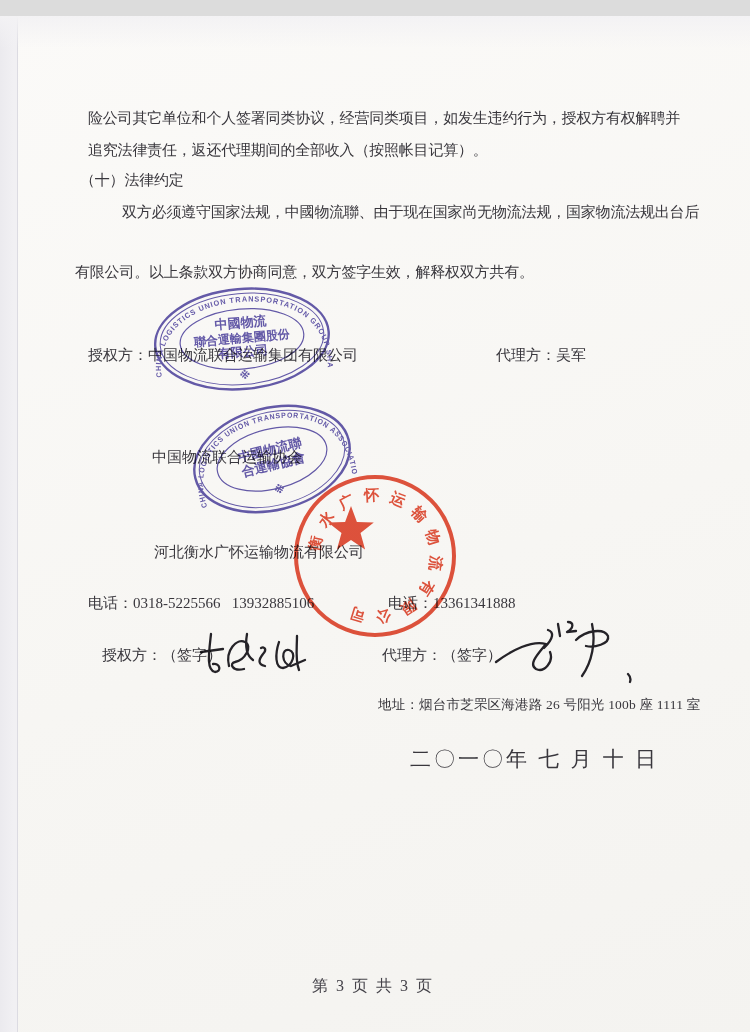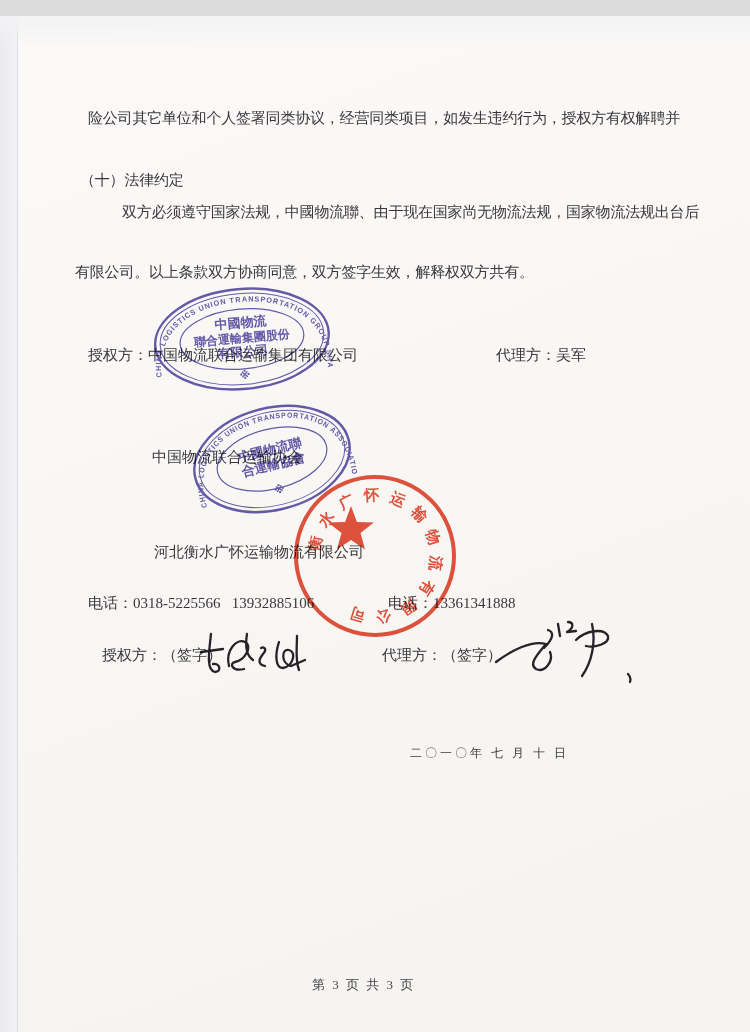--- a/index.html
+++ b/index.html
@@ -9,51 +9,53 @@
     font-family:"Liberation Serif","DejaVu Serif",serif;color:#39373d;
   }
   .edge-left{position:absolute;left:0;top:0;width:17px;height:100%;
     background:linear-gradient(90deg,#ebeaee 0%,#f1f0f3 80%);border-right:1px solid #dcdbe2;}
   .edge-top{position:absolute;left:0;top:0;width:100%;height:36px;
     background:linear-gradient(180deg,#f3f2f4 0%,rgba(247,246,243,0) 90%);}
   .line{position:absolute;font-size:15px;letter-spacing:-0.2px;white-space:pre;}
   .row{position:absolute;font-size:15px;white-space:pre;}
   .row .val{white-space:pre;}
   .small{font-size:13.5px;letter-spacing:0.2px;}
-  .date{position:absolute;font-size:12px;letter-spacing:3px;white-space:pre;}
-  .footer{position:absolute;font-size:13px;letter-spacing:2px;white-space:pre;color:#45434a;}
+  .date{position:absolute;font-size:21px;letter-spacing:3px;white-space:pre;}
+  .footer{position:absolute;font-size:16px;letter-spacing:2px;white-space:pre;color:#45434a;}
   .stamp{position:absolute;mix-blend-mode:multiply;opacity:.93;}
   .sig{position:absolute;mix-blend-mode:multiply;}
   .ringtext{font-family:"Liberation Sans","DejaVu Sans",sans-serif;font-weight:bold;letter-spacing:1px;}
   .cjkstamp{font-family:"Liberation Sans","DejaVu Sans",sans-serif;font-weight:bold;}
 </style>
 </head>
 <body>
 
 <div class="page">
   <div class="edge-left"></div>
   <div class="edge-top"></div>
 
   <div class="line" style="left:88px;top:93px">险公司其它单位和个人签署同类协议，经营同类项目，如发生违约行为，授权方有权解聘并</div>
+  <div class="line" style="left:88px;top:125px">追究法律责任，返还代理期间的全部收入（按照帐目记算）。</div>
   <div class="line" style="left:80px;top:155px">（十）法律约定</div>
   <div class="line" style="left:122px;top:187px">双方必须遵守国家法规，中國物流聯、由于现在国家尚无物流法规，国家物流法规出台后</div>
   <div class="line" style="left:75px;top:247px">有限公司。以上条款双方协商同意，双方签字生效，解释权双方共有。</div>
 
   <div class="row" style="left:88px;top:330px"><span>授权方：</span><span class="val">中国物流联合运输集团有限公司</span></div>
   <div class="row" style="left:496px;top:330px"><span>代理方：</span><span class="val">吴军</span></div>
 
   <div class="row" style="left:152px;top:432px">中国物流联合运输协会</div>
   <div class="row" style="left:154px;top:527px">河北衡水广怀运输物流有限公司</div>
 
   <div class="row" style="left:88px;top:578px"><span>电话：</span><span class="val">0318-5225566   13932885106</span></div>
   <div class="row" style="left:388px;top:578px"><span>电话：</span><span class="val">13361341888</span></div>
 
   <div class="row" style="left:102px;top:630px">授权方：（签字）</div>
   <div class="row" style="left:382px;top:630px">代理方：（签字）</div>
 
+  <div class="row small" style="left:378px;top:680px"><span>地址：</span><span class="val">烟台市芝罘区海港路 26 号阳光 100b 座 1111 室</span></div>
 
   <div class="date" style="left:410px;top:729px">二〇一〇年 七 月 十 日</div>
   <div class="footer" style="left:312px;top:960px">第 3 页 共 3 页</div>
 
   <svg class="stamp" style="left:147px;top:266px;transform:rotate(-5deg)" width="190" height="115" viewBox="0 0 190 115">
     <ellipse cx="95" cy="57" rx="87" ry="50" fill="none" stroke="#5a4fa8" stroke-width="2.4"></ellipse>
     <ellipse cx="95" cy="57" rx="82" ry="45.5" fill="none" stroke="#5a4fa8" stroke-width="1"></ellipse>
     <ellipse cx="95" cy="57" rx="62" ry="30" fill="none" stroke="#5a4fa8" stroke-width="1.2"></ellipse>
     <path id="ringA" d="M 12 92 C 8 48 40 20 95 20 C 150 20 182 48 178 92" fill="none"></path>
     <text class="ringtext" font-size="7.5" fill="#5a4fa8"><textPath href="#ringA" startOffset="4" textLength="262" lengthAdjust="spacingAndGlyphs">CHINA LOGISTICS UNION TRANSPORTATION GROUP SHARE</textPath></text>

